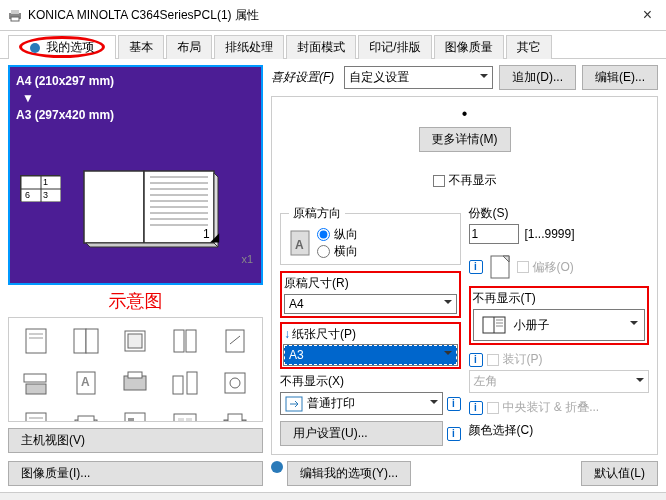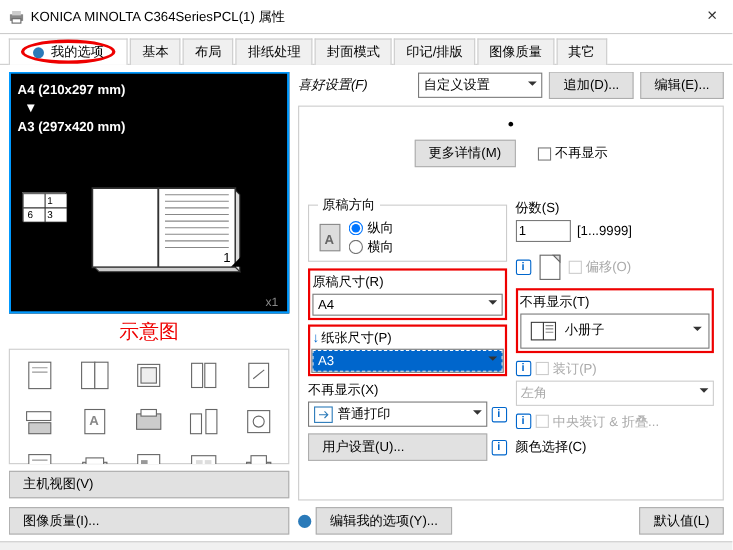--- a/index.html
+++ b/index.html
@@ -8,65 +8,65 @@
 .titlebar .icon { width: 14px; height: 14px; margin-right: 6px; }
 .titlebar .title { flex: 1; }
 .titlebar .close { font-size: 16px; color: #333; padding: 0 6px; cursor: pointer; }
 .tabs { display: flex; padding: 4px 8px 0 8px; gap: 2px; }
 .tab { padding: 3px 10px; border: 1px solid #ccc; border-bottom: none; background: #f0f0f0; cursor: pointer; }
 .tab.active { background: #fff; }
 .tab-circle { border: 3px solid #e00; border-radius: 50%; padding: 1px 8px; }
 .tab .user-icon { display: inline-block; width: 10px; height: 10px; border-radius: 50%; background: #2a7ab9; margin-right: 3px; vertical-align: middle; }
 .content { display: flex; padding: 6px 8px; gap: 8px; border-top: 1px solid #ccc; margin-top: -1px; }
 .left { width: 255px; }
-.preview { width: 255px; height: 220px; background: #000000; border: 2px solid #0099ff; position: relative; color: #fff; padding: 6px; }
+.preview { width: 255px; height: 220px; background: #4c1d95; border: 2px solid #0099ff; position: relative; color: #fff; padding: 6px; }
 .preview .sizes { font-weight: bold; font-size: 11px; line-height: 1.4; }
 .preview .arrow-down { margin-left: 6px; }
 .preview .book { position: absolute; left: 70px; top: 100px; width: 140px; height: 90px; }
 .preview .thumb { position: absolute; left: 10px; top: 108px; width: 40px; height: 26px; background: #fff; color: #000; border: 1px solid #333; }
-.preview .x1 { position: absolute; right: 8px; bottom: 2px; color: #888; font-size: 11px; }
+.preview .x1 { position: absolute; right: 8px; bottom: 18px; color: #888; font-size: 11px; }
 .caption { text-align: center; color: #e00; font-size: 18px; font-family: "SimSun", serif; margin: 4px 0; }
 .thumbgrid { border: 1px solid #ccc; padding: 4px; height: 105px; overflow: auto; }
 .thumbgrid-inner { display: grid; grid-template-columns: repeat(5, 1fr); gap: 4px; }
 .thumbitem { height: 38px; display: flex; align-items: center; justify-content: center; color: #888; }
 .left-btns { display: flex; gap: 8px; margin-top: 6px; flex-direction: column; }
 .btn { border: 1px solid #adadad; background: #e1e1e1; padding: 3px 12px; cursor: pointer; }
 
 .right { flex: 1; display: flex; flex-direction: column; }
 .fav-row { display: flex; align-items: center; gap: 6px; margin-bottom: 6px; }
 .fav-row label { margin-right: 4px; font-style: italic; }
 .select { border: 1px solid #7a7a7a; background: #fff; padding: 2px 18px 2px 4px; position: relative; min-width: 110px; display: inline-block; cursor: pointer; }
 .select::after { content: ""; position: absolute; right: 4px; top: 50%; transform: translateY(-50%); border: 4px solid transparent; border-top-color: #333; }
-.select.wide { flex: 1; margin-left: 36px; }
+.select.wide { flex: 1; }
 .settings-panel { border: 1px solid #ccc; flex: 1; padding: 8px; overflow: auto; position: relative; }
 .row { display: flex; align-items: center; gap: 8px; margin-bottom: 6px; }
-.more-row { display: flex; align-items: center; justify-content: center; gap: 20px; margin-bottom: 26px; }
+.more-row { display: flex; align-items: center; justify-content: center; gap: 20px; margin-bottom: 16px; flex-direction: column; }
 fieldset { border: 1px solid #ccc; padding: 4px 8px; }
 fieldset legend { padding: 0 4px; }
 .radio-row { display: flex; align-items: center; gap: 4px; }
-.cols { display: flex; gap: 8px; align-items: center; }
+.cols { display: flex; gap: 8px; }
 .col { flex: 1; }
 .field-label { margin-bottom: 2px; }
 .red-box { border: 2px solid #e00; padding: 2px; margin-bottom: 4px; }
 .select.hl { background: #0066cc; color: #fff; border: 1px dashed #fff; outline: 1px solid #7a7a7a; }
 .select.hl::after { border-top-color: #333; right: 4px; }
 .info-icon { display: inline-block; width: 14px; height: 14px; background: #fff; border: 1px solid #0066cc; color: #0066cc; font-weight: bold; text-align: center; line-height: 12px; font-size: 10px; border-radius: 2px; vertical-align: middle; }
 .copies input { width: 50px; border: 1px solid #7a7a7a; padding: 2px; }
 .disabled { color: #aaa; }
 .checkbox { display: inline-flex; align-items: center; gap: 4px; }
 .checkbox .box { width: 12px; height: 12px; border: 1px solid #7a7a7a; display: inline-block; }
 .type-box { border: 1px solid #7a7a7a; padding: 6px 8px; display: flex; align-items: center; gap: 8px; background: #fff; position: relative; cursor: pointer; }
 .type-box::after { content: ""; position: absolute; right: 6px; top: 50%; transform: translateY(-50%); border: 4px solid transparent; border-top-color: #333; }
 .arrow-blue { color: #0066cc; font-weight: bold; margin-right: 2px; }
 
 .dialog-buttons { display: flex; justify-content: flex-end; gap: 10px; padding: 8px; border-top: 1px solid #ccc; background: #f0f0f0; }
 .dialog-buttons .btn { min-width: 70px; background: #1d4ed8; }
 
 .footer-row { display: flex; justify-content: space-between; margin-top: 6px; align-items: center; }
-.footer-row .left-group { display: flex; align-items: center; gap: 4px; }
+.footer-row .left-group { display: flex; gap: 4px; }
 
 svg { display: block; }
 </style>
 </head>
 <body>
 
 <div class="titlebar">
   <span class="icon">
     <svg width="14" height="14" viewBox="0 0 14 14">
         <rect x="1" y="5" width="12" height="6" fill="#888"></rect>

